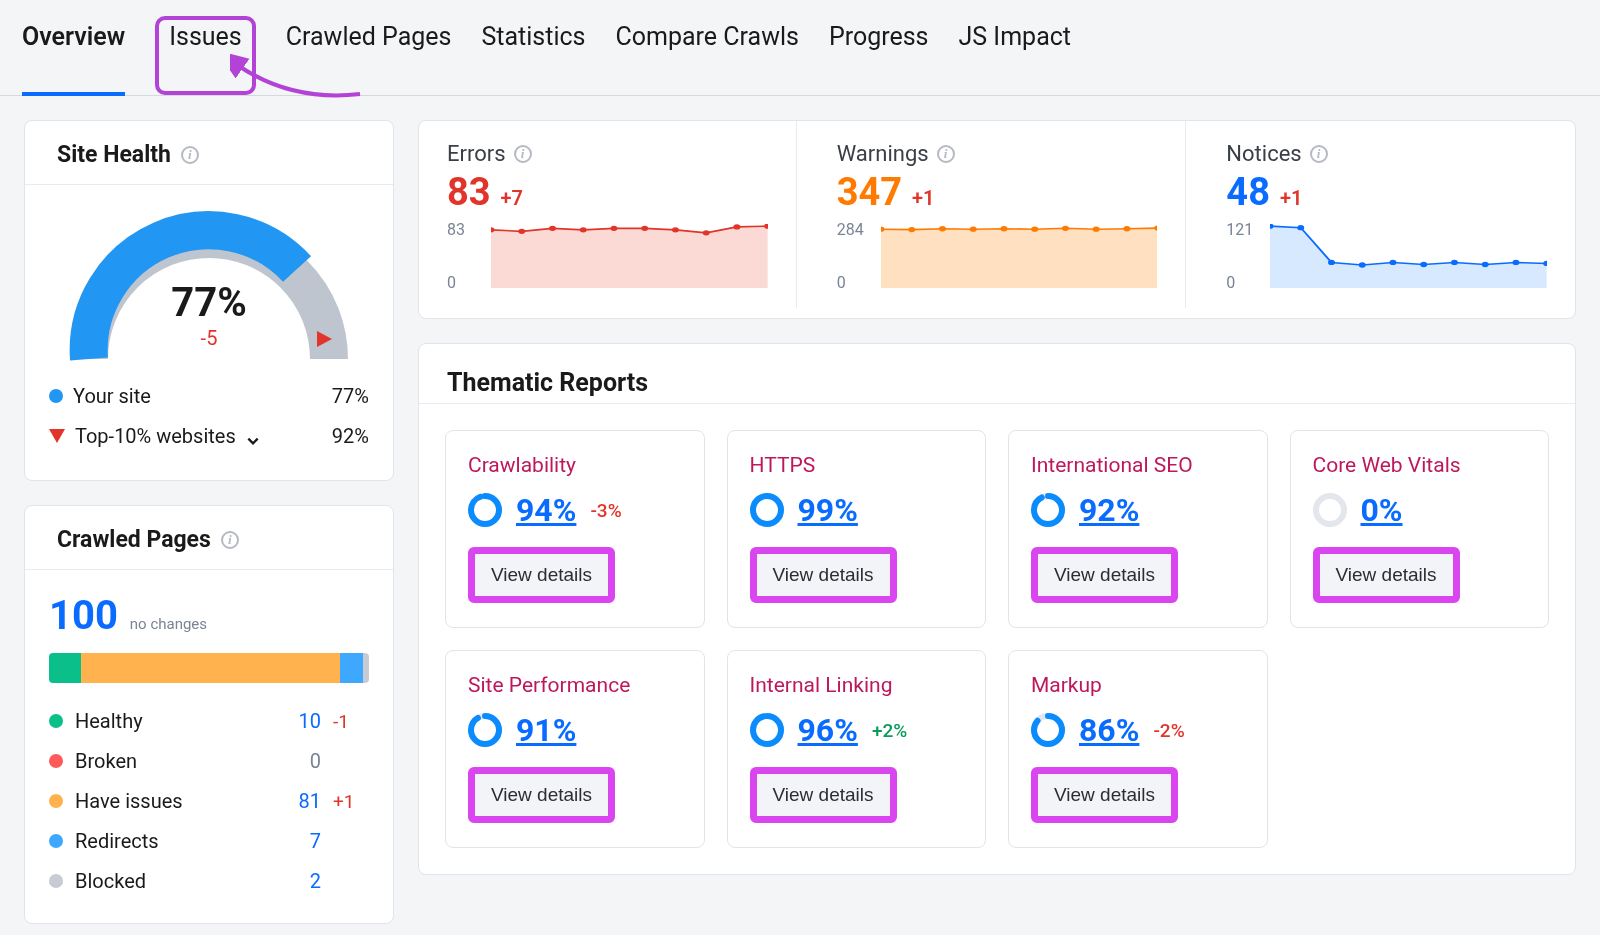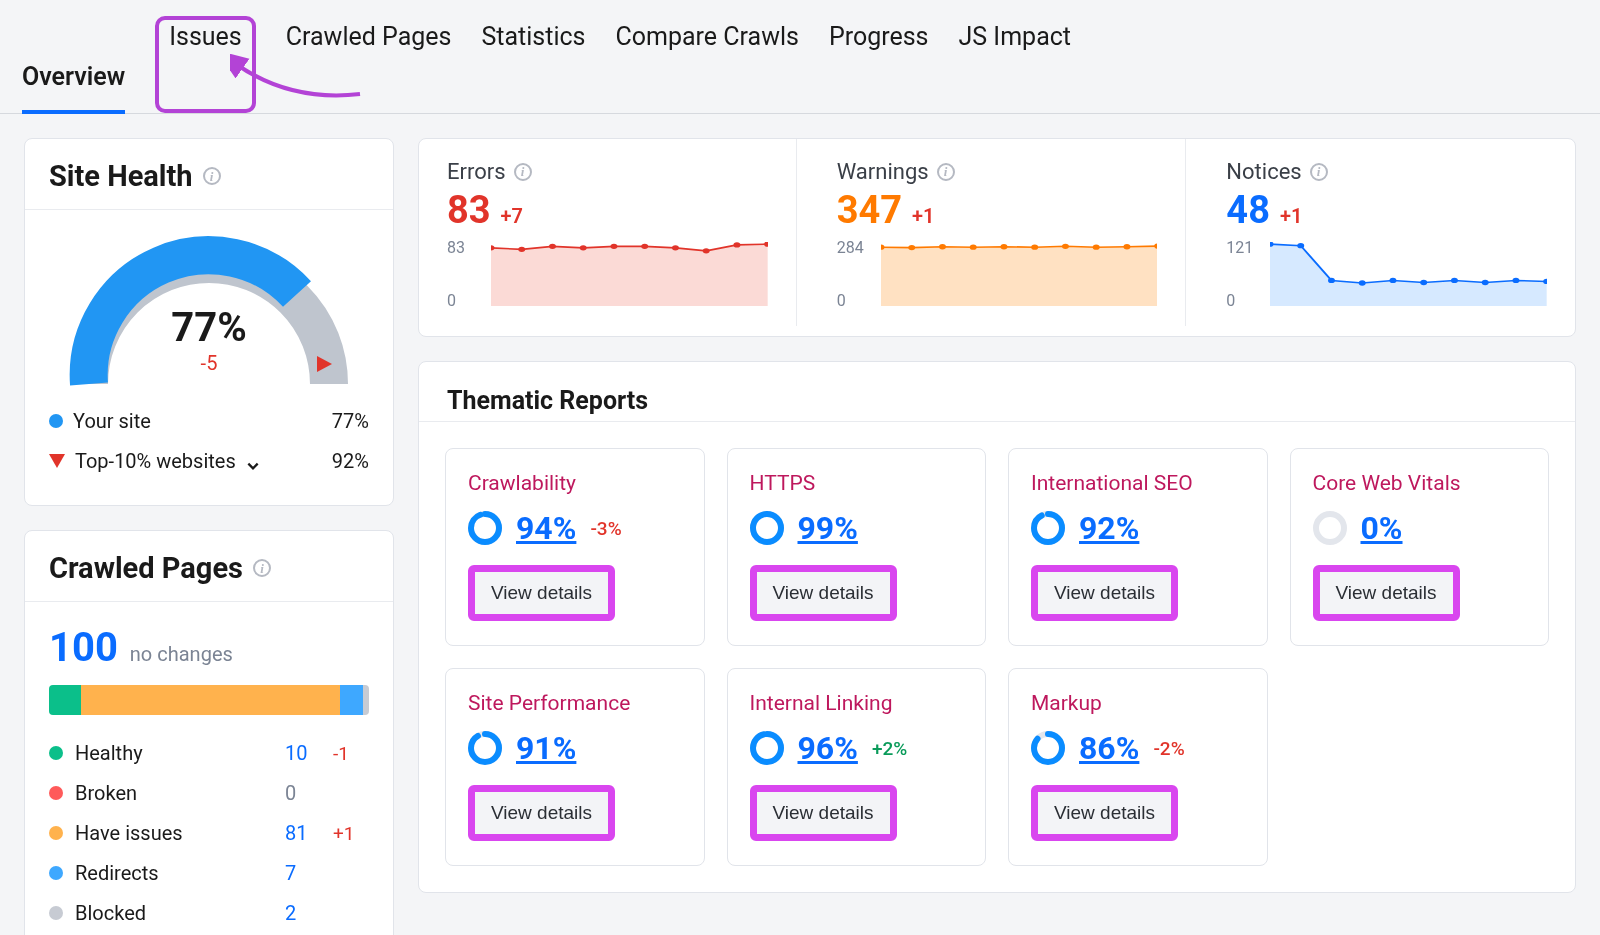--- a/index.html
+++ b/index.html
@@ -1,48 +1,48 @@
 <!DOCTYPE html>
 <html><head>
 <meta charset="utf-8">
 <style>
 * { box-sizing: border-box; margin: 0; padding: 0; }
 body { font-family: -apple-system, BlinkMacSystemFont, "Segoe UI", Roboto, Arial, sans-serif; background: #f4f5f7; color: #1a1a1a; width: 1600px; }
 .tabs { display: flex; gap: 30px; padding: 22px 22px 0; border-bottom: 1px solid #d6d9de; background: #f4f5f7; }
 .tab { font-size: 25px; font-weight: 400; color: #1a1a1a; padding-bottom: 22px; cursor: pointer; position: relative; }
-.tab.active { font-weight: 600; margin-top: 40px; }
+.tab.active { font-weight: 600; }
 .tab.active::after { content: ""; position: absolute; left: 0; right: 0; bottom: -1px; height: 4px; background: #0a6cff; }
 .highlight-box { border: 4px solid #b343d6; border-radius: 10px; padding: 2px 10px 18px; margin-top: -6px; }
 .arrow-svg { position: absolute; left: 230px; top: 54px; pointer-events: none; }
 .main { display: flex; gap: 24px; padding: 24px; }
 .left { width: 370px; display: flex; flex-direction: column; gap: 24px; }
 .right { flex: 1; display: flex; flex-direction: column; gap: 24px; }
 .card { background: #fff; border: 1px solid #e1e4ea; border-radius: 8px; }
 .card-header { padding: 20px 24px 16px; border-bottom: 1px solid #e9ebef; display: flex; align-items: center; gap: 10px; }
-.card-title { font-size: 29px; font-weight: 700; }
+.card-title { font-size: 23px; font-weight: 700; margin-left: 8px; }
 .info-icon { width: 18px; height: 18px; border: 2px solid #b5b9c2; border-radius: 50%; display: inline-flex; align-items: center; justify-content: center; font-family: Georgia, serif; font-style: italic; font-weight: 700; font-size: 13px; color: #b5b9c2; line-height: 1; }
 .gauge-area { padding: 24px 24px 8px; display: flex; flex-direction: column; align-items: center; }
 .gauge-svg { width: 300px; height: 160px; }
 .gauge-val { font-size: 40px; font-weight: 700; text-align: center; margin-top: -90px; }
 .gauge-delta { font-size: 20px; color: #e1342a; text-align: center; }
 .legend { padding: 18px 24px 24px; }
 .legend-row { display: flex; align-items: center; gap: 10px; font-size: 20px; padding: 8px 0; }
 .legend-val { margin-left: auto; font-size: 20px; }
 .dot { width: 14px; height: 14px; border-radius: 50%; display: inline-block; }
 .tri { width: 0; height: 0; border-left: 8px solid transparent; border-right: 8px solid transparent; border-top: 14px solid #e1342a; display: inline-block; }
 .chev { width: 14px; height: 14px; display: inline-block; }
 .chev svg { width: 14px; height: 14px; }
 .crawled-body { padding: 22px 24px; }
 .big-num { font-size: 40px; font-weight: 700; color: #0a6cff; }
-.sub-txt { font-size: 20px; color: #7b8494; margin-left: 8px; }
+.sub-txt { font-size: 15px; color: #7b8494; margin-left: 8px; }
 .bar { height: 30px; display: flex; border-radius: 4px; overflow: hidden; margin: 14px 0 18px; }
 .seg { height: 100%; }
 .cp-row { display: flex; align-items: center; gap: 12px; font-size: 20px; padding: 8px 0; }
 .cp-label { flex: 1; }
-.cp-val { width: 36px; text-align: left; color: #0a6cff; }
+.cp-val { width: 36px; text-align: right; color: #0a6cff; }
 .cp-delta { width: 36px; font-size: 19px; }
 .delta-neg { color: #e1342a; }
 .delta-pos { color: #0a9b5a; }
 .issue-row { display: flex; padding: 0 0 10px 0; }
 .issue-col { flex: 1; padding: 20px 28px; position: relative; }
 .issue-col + .issue-col { border-left: 1px solid #e9ebef; padding-left: 40px; }
 .issue-title { font-size: 22px; color: #3a3f47; display: flex; align-items: center; gap: 8px; }
 .issue-big { font-size: 38px; font-weight: 700; margin-top: 4px; display: flex; align-items: baseline; gap: 10px; }
 .issue-delta { font-size: 20px; font-weight: 600; }
 .c-red { color: #e1342a; }

